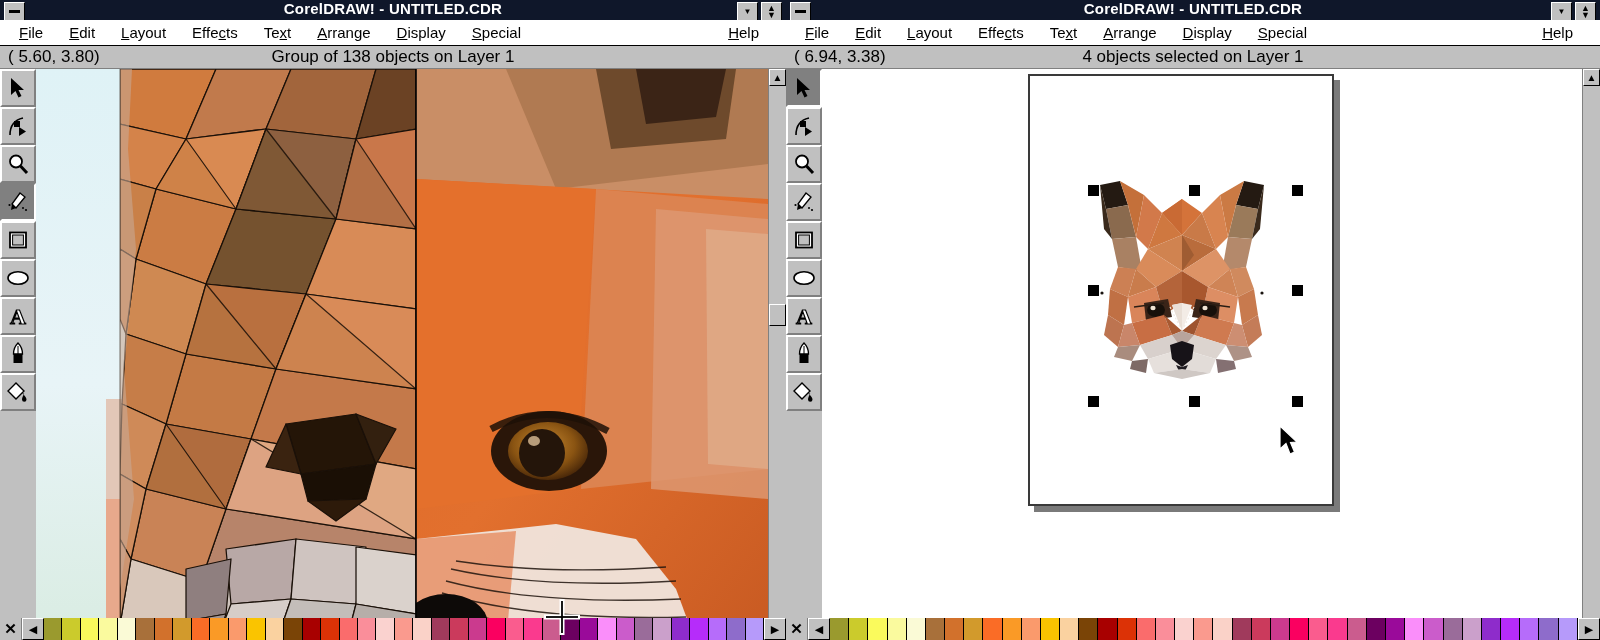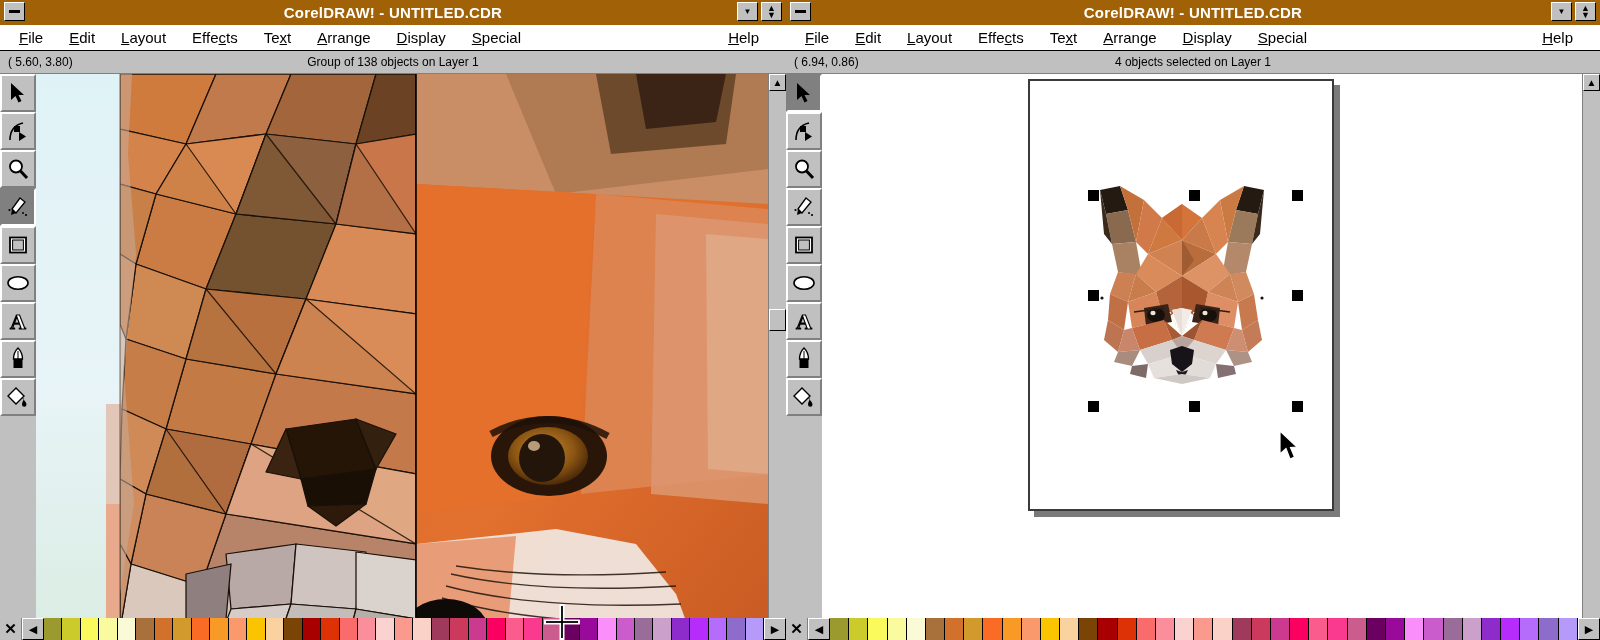--- a/index.html
+++ b/index.html
@@ -12,22 +12,22 @@
   }
   .screen { position: relative; width: 1600px; height: 640px; }
 
   
   .window { position: absolute; top: 0; height: 640px; background: #c0c0c0; overflow: hidden; }
   .win-left  { left: 0;   width: 786px; }
   .win-right { left: 786px; width: 814px; }
 
   
   .titlebar {
-    position: relative; height: 25px; background: #a16207;
-    display: flex; align-items: center; justify-content: center;
+    position: relative; height: 20px; background: #0f172a;
+    display: flex; justify-content: center;
   }
   .title-text {
     color: #ffffff; font-size: 15px; font-weight: bold;
     letter-spacing: .2px; white-space: nowrap;
     font-family: "Liberation Sans", sans-serif;
   }
   .sysbtn {
     position: absolute; top: 2px; width: 21px; height: 19px;
     background: #c0c0c0;
     border-top: 1px solid #ffffff; border-left: 1px solid #ffffff;
@@ -51,21 +51,21 @@
     font-family: "Liberation Sans", sans-serif; cursor: default;
   }
   .menu-item .hk { text-decoration: underline; }
   .menu-help { position: absolute; right: 14px; }
 
   
   .statusbar {
     height: 23px; background: #c0c0c0;
     border-bottom: 1px solid #808080;
     display: flex; align-items: center; position: relative;
-    font-size: 12px; color: #000;
+    font-size: 17px; color: #000;
   }
   .status-coord { padding-left: 8px; white-space: nowrap; }
   .status-info { position: absolute; left: 0; right: 0; text-align: center; white-space: nowrap; }
   .win-left .status-info { left: 160px; right: 160px; }
 
   
   .workarea { position: relative; height: 592px; }
 
   
   .toolbox {
@@ -472,21 +472,21 @@
       <div class="menu-item"><span class="hk">L</span>ayout</div>
       <div class="menu-item">Effe<span class="hk">c</span>ts</div>
       <div class="menu-item">Te<span class="hk">x</span>t</div>
       <div class="menu-item"><span class="hk">A</span>rrange</div>
       <div class="menu-item"><span class="hk">D</span>isplay</div>
       <div class="menu-item"><span class="hk">S</span>pecial</div>
       <div class="menu-item menu-help"><span class="hk">H</span>elp</div>
     </div>
 
     <div class="statusbar">
-      <div class="status-coord">( 6.94,  0.86)</div>
+      <div class="status-coord">( 6.94,  3.38)</div>
       <div class="status-info">4 objects selected on Layer 1</div>
     </div>
 
     <div class="workarea">
 
       <div class="toolbox">
         <div class="tool active">
           <svg width="20" height="22" viewBox="0 0 20 22">
               <polygon points="3,1 3,18 7.5,14 10.5,20.5 13.5,19 10.5,13 16,13" fill="#000"></polygon>
             </svg>

